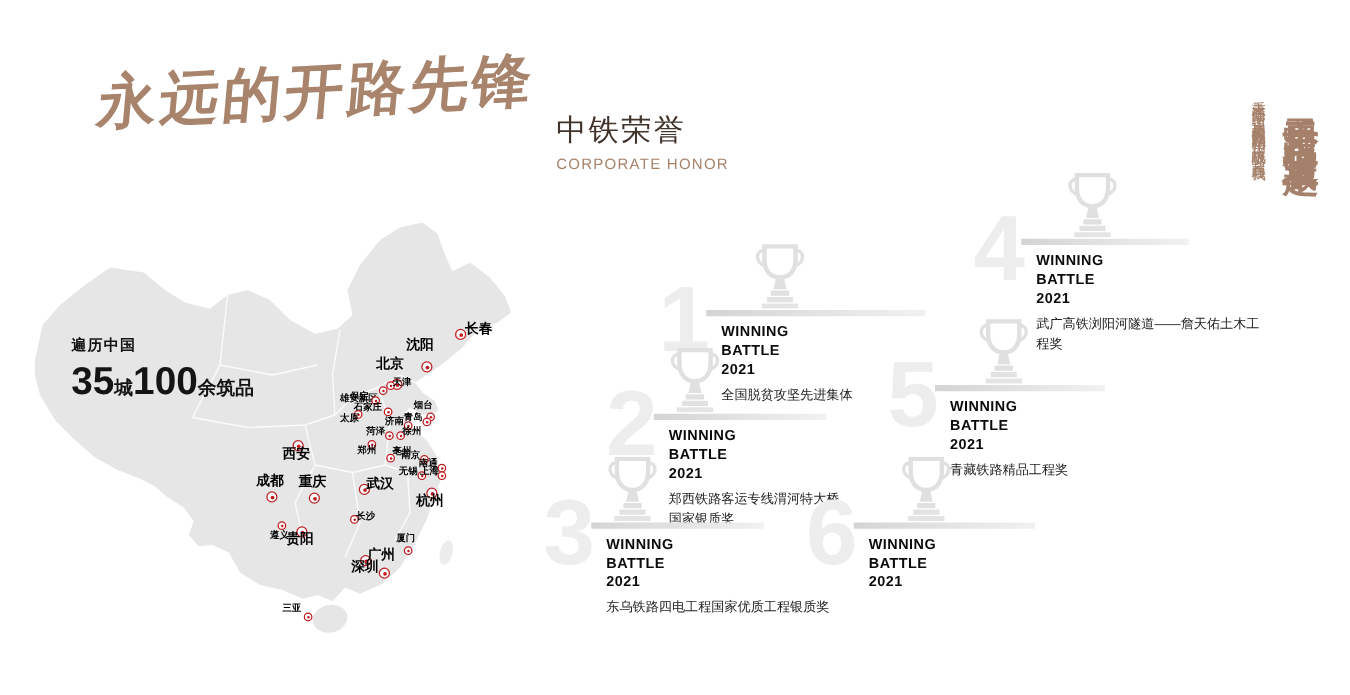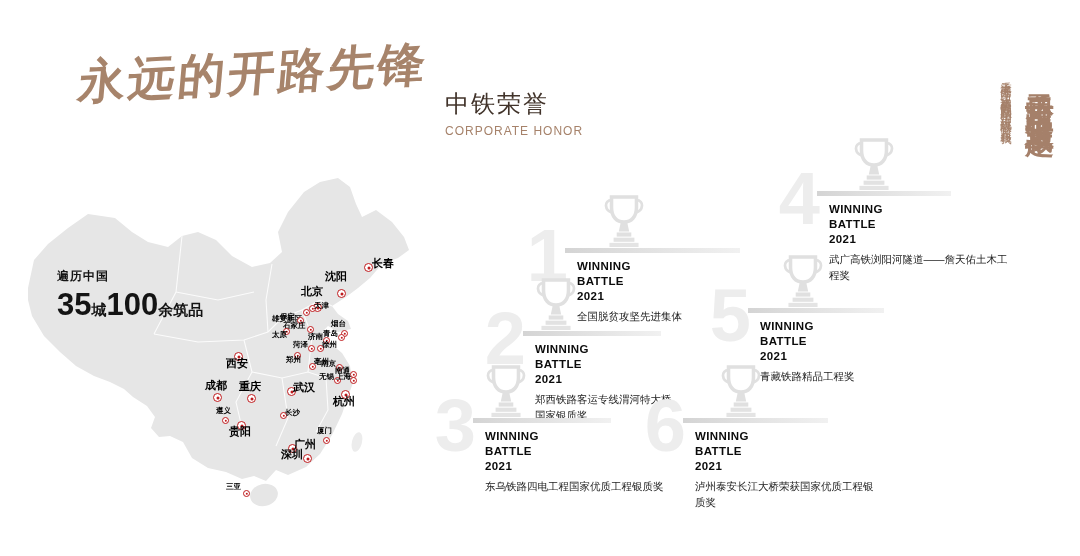--- a/index.html
+++ b/index.html
@@ -189,21 +189,21 @@
         <div class="city lg">
           <span class="dot" style="left: 267px; top: 247px;"></span>
           <span class="lbl" style="left: 273px; top: 242px;">武汉</span>
         </div>
         <div class="city lg">
           <span class="dot" style="left: 321px; top: 250px;"></span>
           <span class="lbl" style="left: 313px; top: 256px;">杭州</span>
         </div>
         <div class="city sm">
           <span class="dot" style="left: 202px; top: 277px;"></span>
-          <span class="lbl" style="left: 196px; top: 267px;">遵义</span>
+          <span class="lbl" style="left: 196px; top: 284px;">遵义</span>
         </div>
         <div class="city sm">
           <span class="dot" style="left: 260px; top: 272px;"></span>
           <span class="lbl" style="left: 265px; top: 269px;">长沙</span>
         </div>
         <div class="city lg">
           <span class="dot" style="left: 217px; top: 281px;"></span>
           <span class="lbl" style="left: 209px; top: 286px;">贵阳</span>
         </div>
         <div class="city sm">
@@ -306,21 +306,20 @@
       <div class="honor" style="left: 638px; top: 365px;">
         <div class="num">6</div>
         <svg class="trophy" viewBox="0 0 44 50" style="left: 75px;">
           <use href="#trophy"></use>
         </svg>
         <div class="hline" style="width: 145px;"></div>
         <div class="htext">
           <div class="htitle">WINNING
 BATTLE
 2021</div>
-          <div class="haward">泸州泰安长江大桥荣获国家优质工程银质奖</div>
         </div>
       </div>
     </div>
 
   <div class="slogan-sub">秉承逢山开路 遇水架桥的勇气和励精图治 挑战极限 超越自我</div>
   <div class="slogan-main">勇于跨越 追求卓越</div>
 
 </div>
 
 </body></html>

